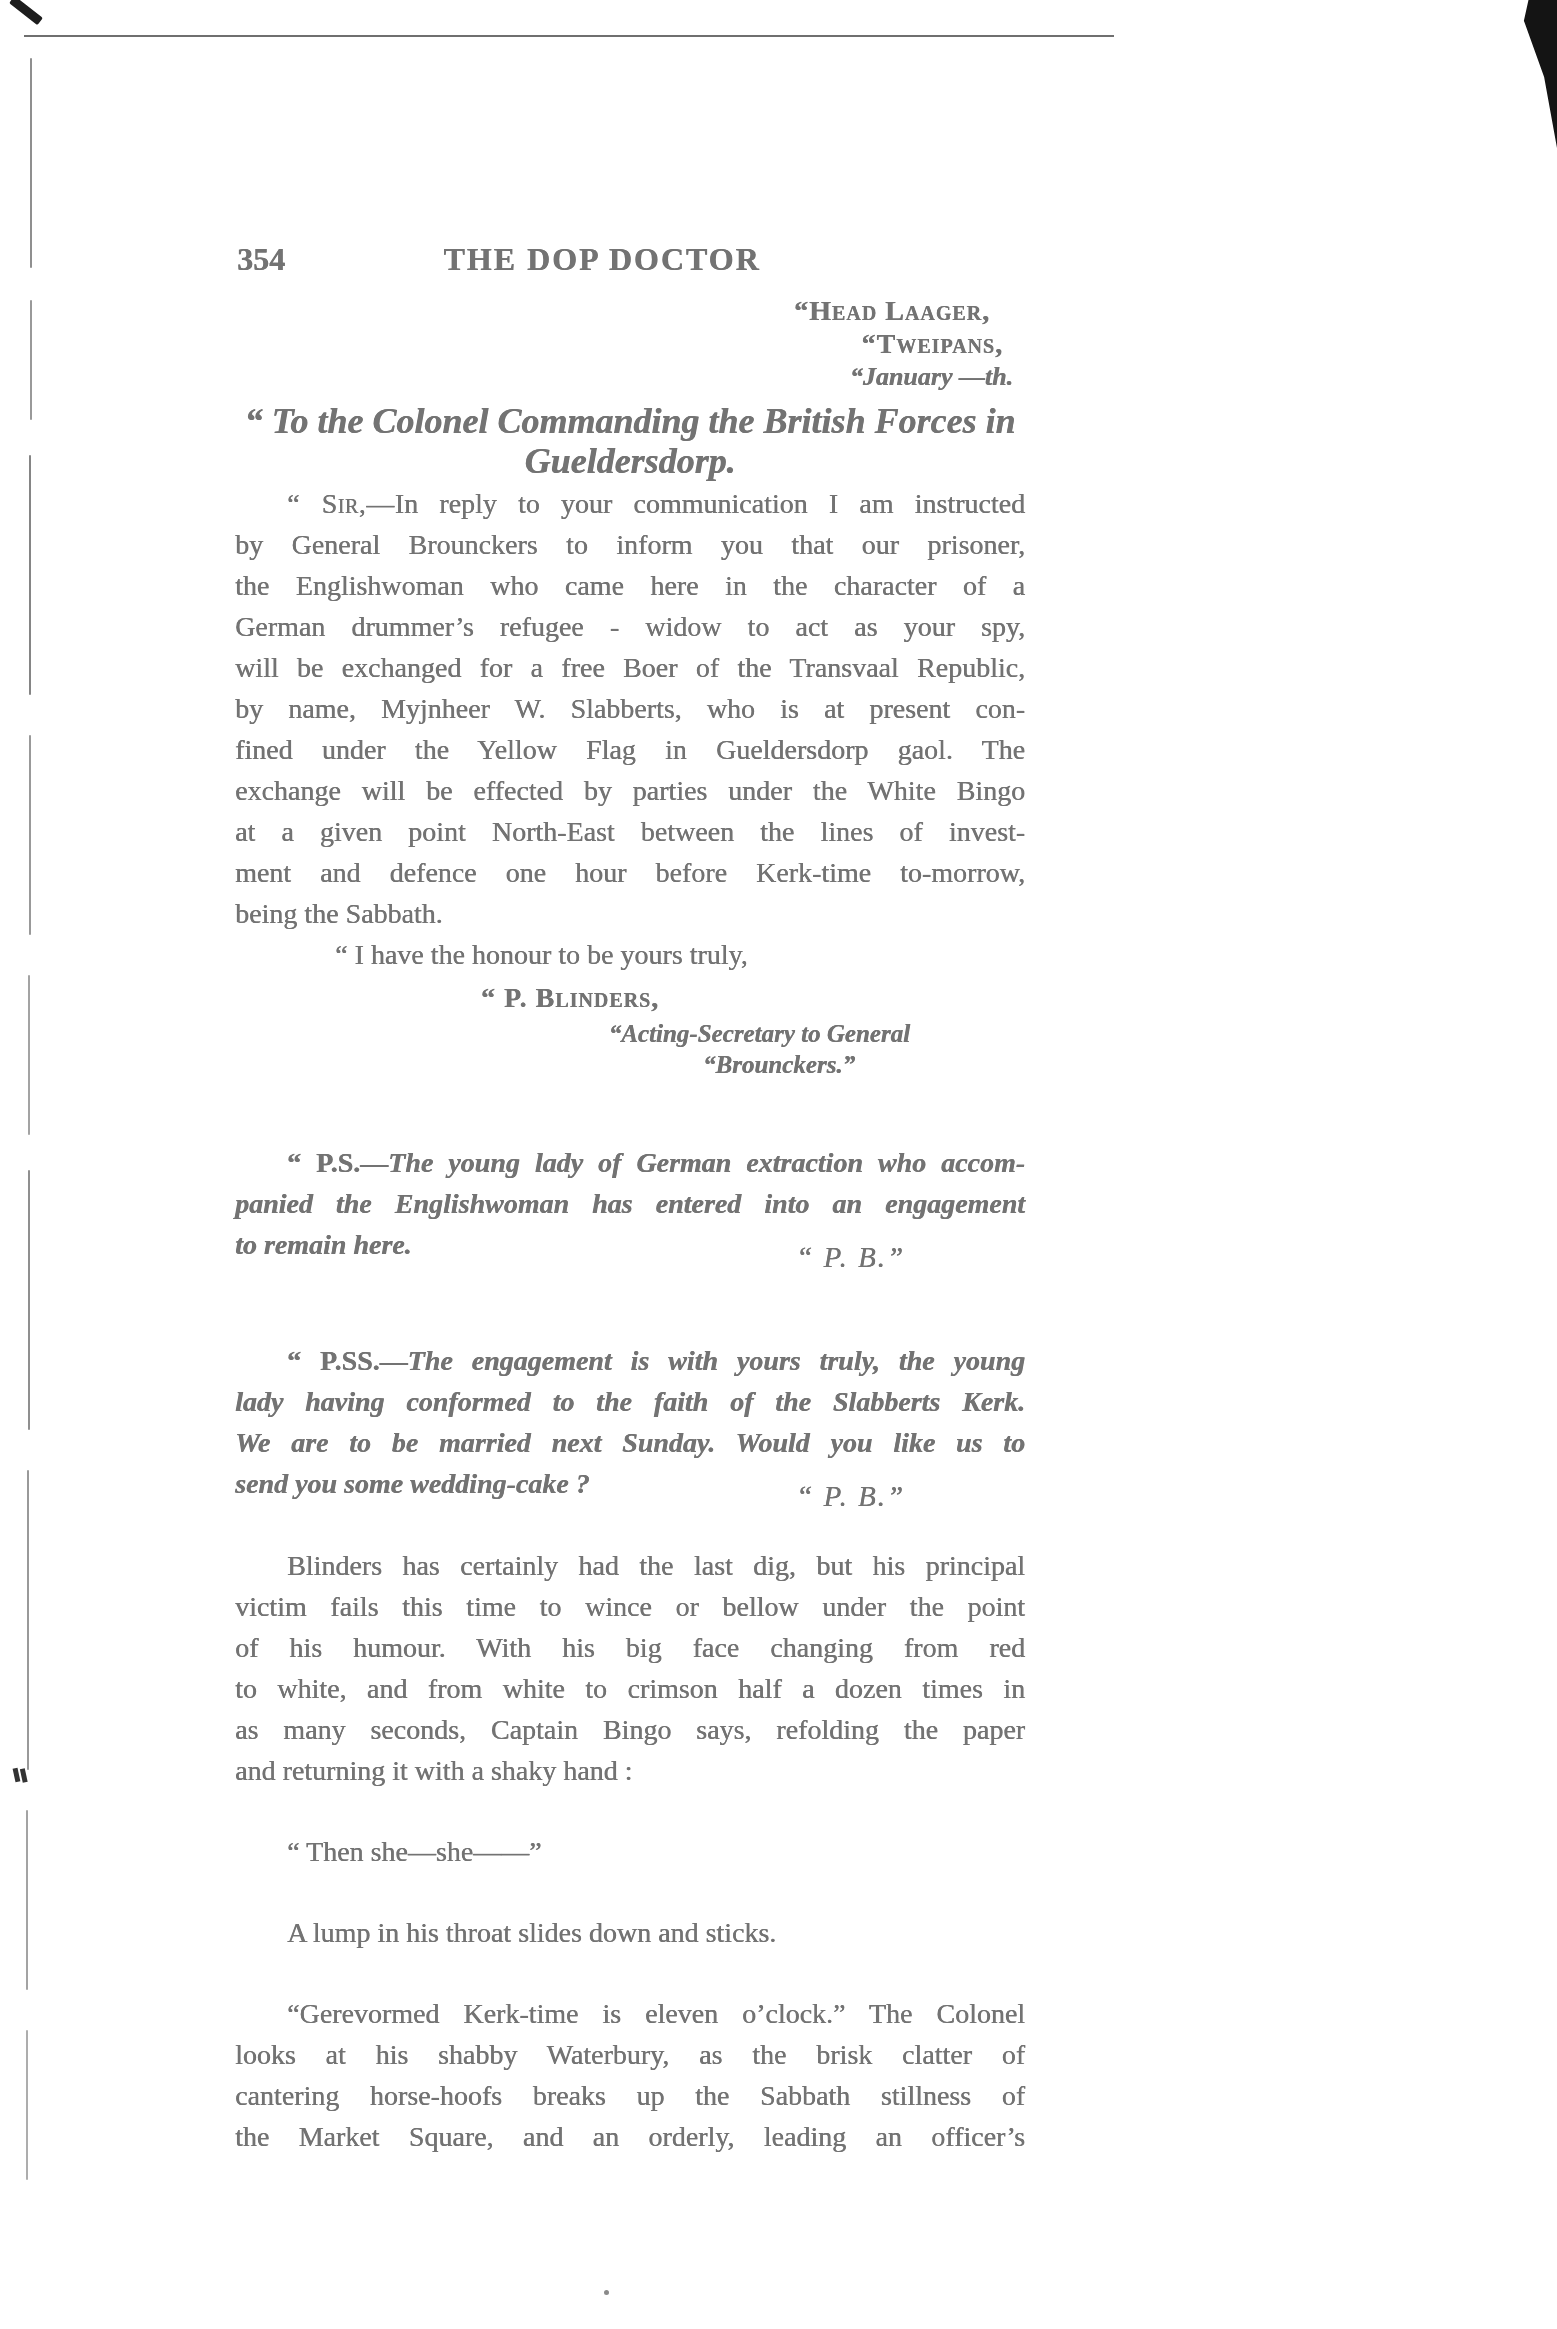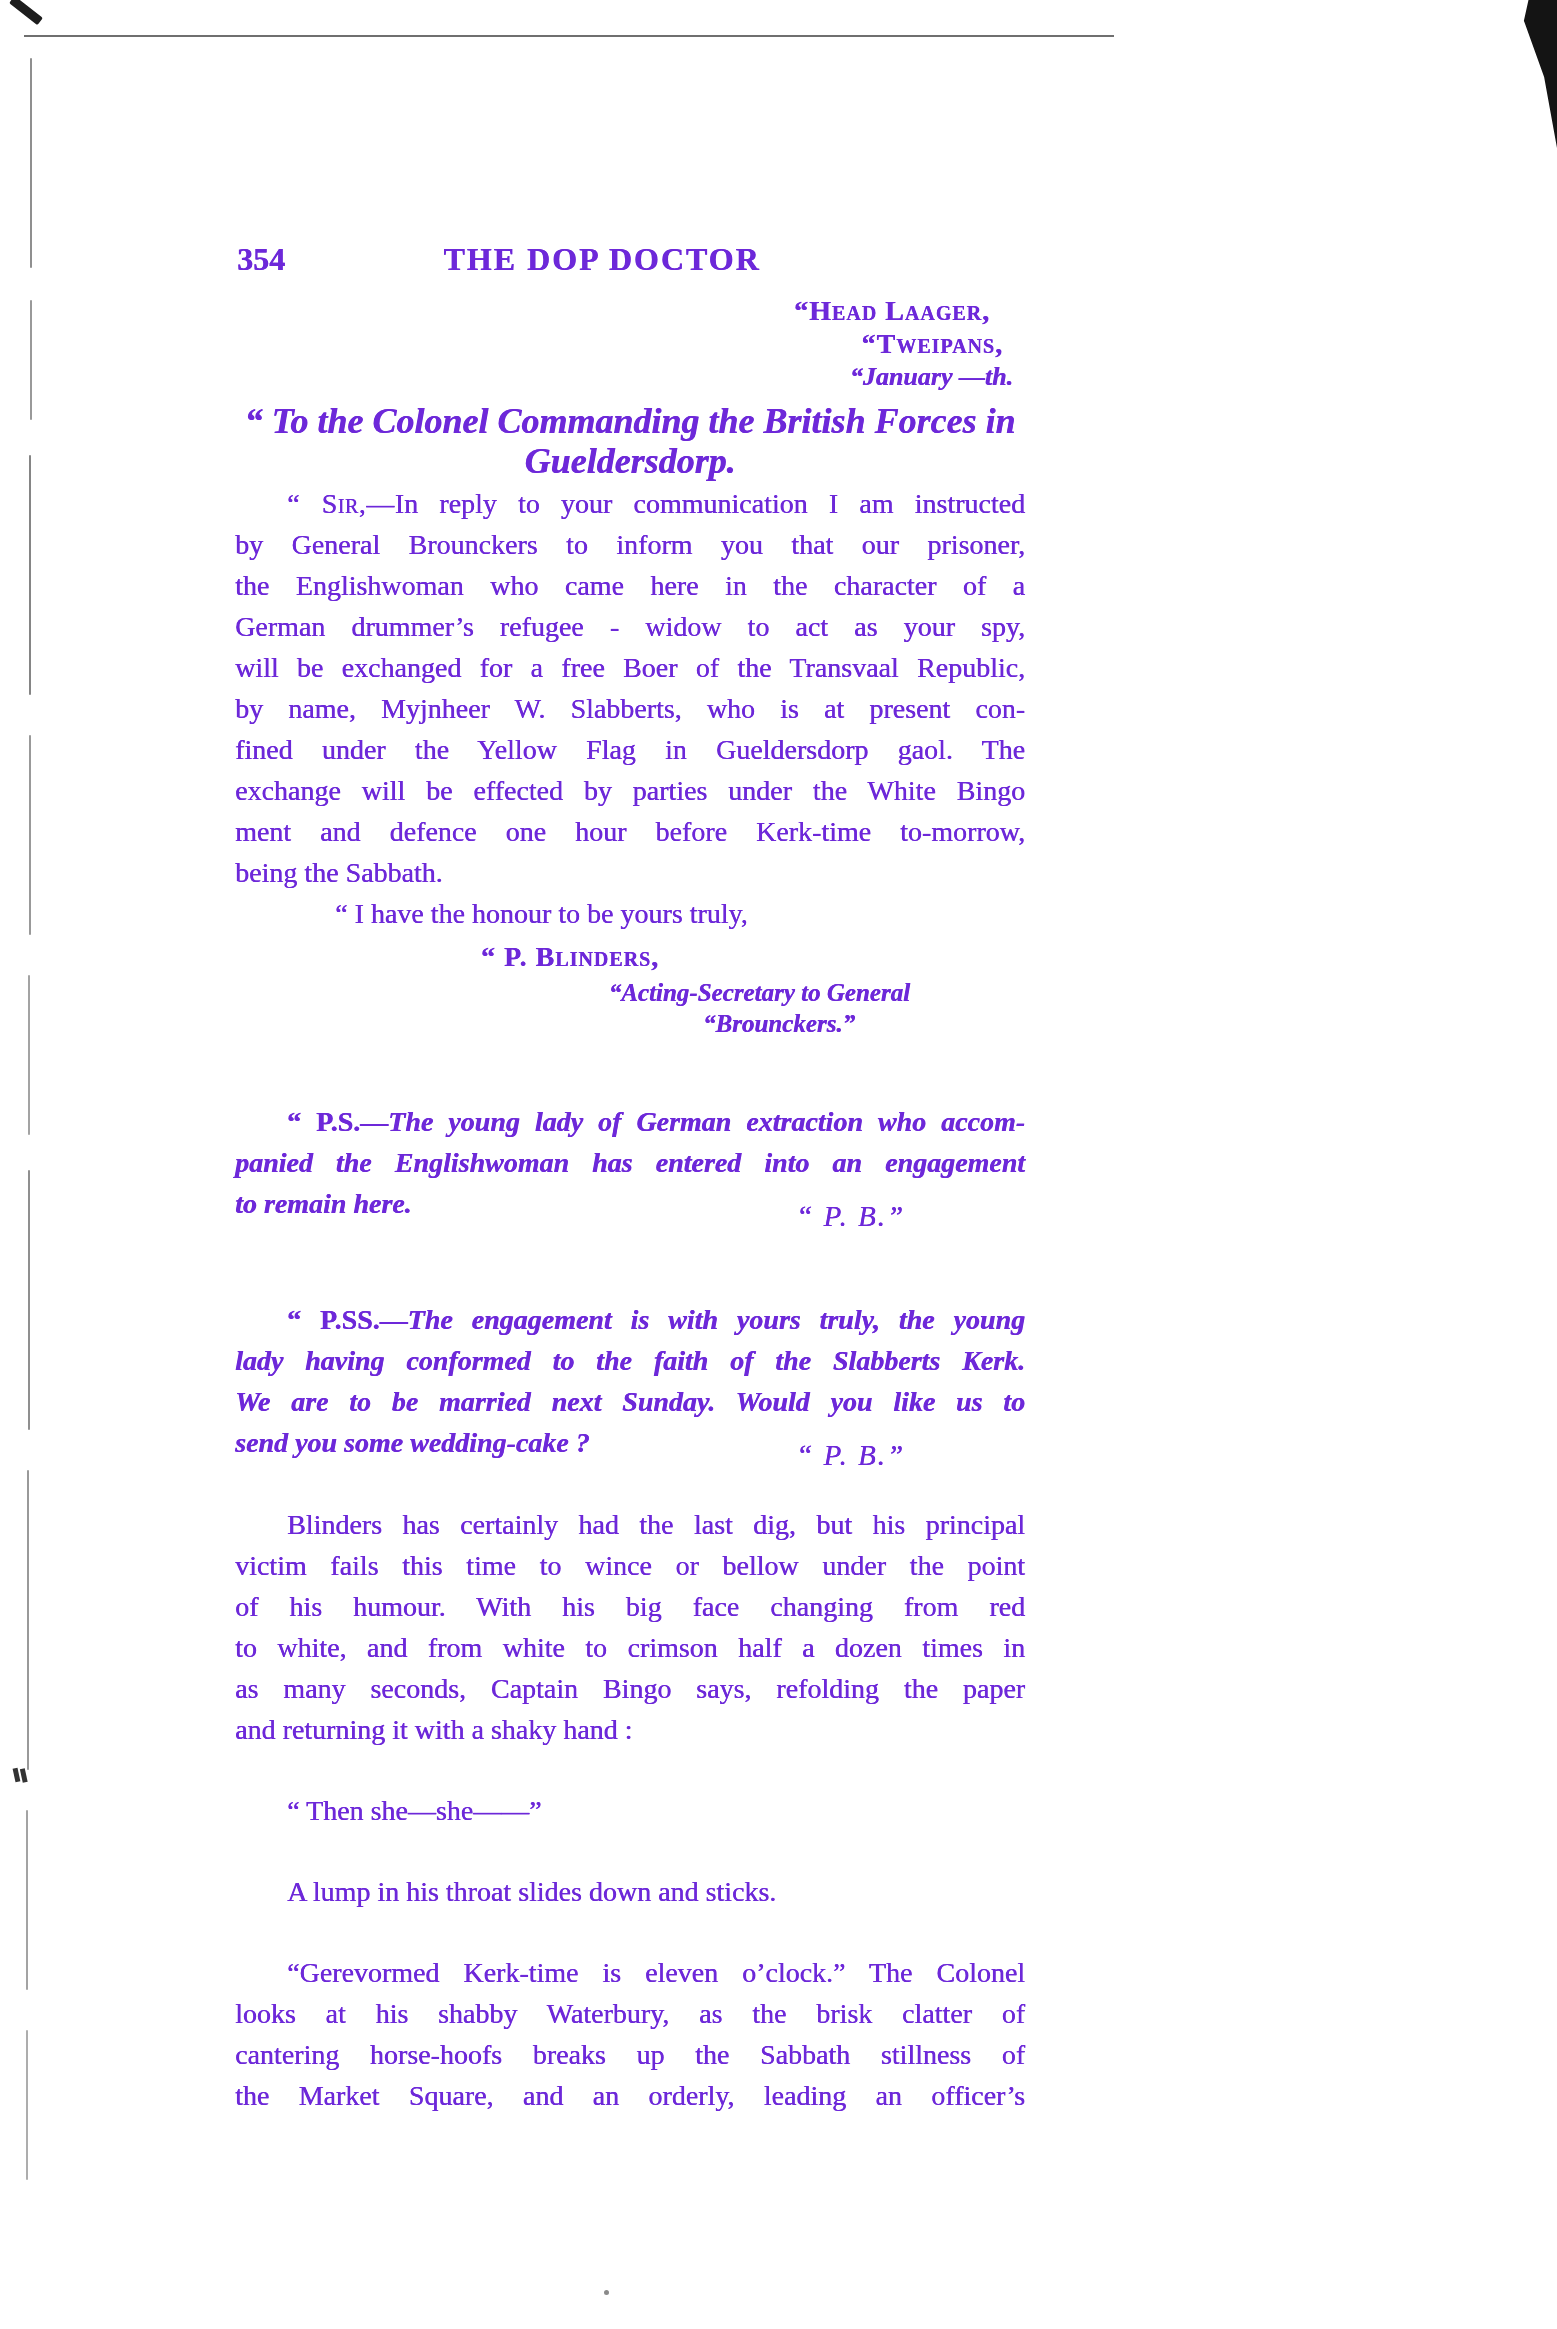--- a/index.html
+++ b/index.html
@@ -2,21 +2,21 @@
 <html><head>
 <meta charset="utf-8">
 <style>
   html,body { margin:0; padding:0; background:#e9e9e9; }
   .page {
     position:relative;
     width:1557px; height:2329px;
     margin:0 auto;
     background:#ffffff;
     overflow:hidden;
-    color:#6d28d9;
+    color:#737373;
     font-family:"Liberation Serif", serif;
     text-shadow:0.4px 0.2px 0 currentColor; 
   }
   .content {
     position:absolute; left:235px; top:0;
     width:790px;
   }
   
   .header-row { position:relative; margin-top:241px; height:36px; line-height:36px; font-size:32px; font-weight:bold; }
   .page-num  { position:absolute; left:2px; top:0; }
@@ -102,20 +102,21 @@
         <span class="sc">“ Sir,—</span><span>In reply to your communication I am instructed</span>
       </div>
       <div class="para-lines">
           <div class="tl">by General Brounckers to inform you that our prisoner,</div>
           <div class="tl">the Englishwoman who came here in the character of a</div>
           <div class="tl">German drummer’s refugee - widow to act as your spy,</div>
           <div class="tl">will be exchanged for a free Boer of the Transvaal Republic,</div>
           <div class="tl">by name, Myjnheer W. Slabberts, who is at present con-</div>
           <div class="tl">fined under the Yellow Flag in Gueldersdorp gaol.  The</div>
           <div class="tl">exchange will be effected by parties under the White Bingo</div>
+          <div class="tl">at a given point North-East between the lines of invest-</div>
           <div class="tl">ment and defence one hour before Kerk-time to-morrow,</div>
           <div class="tl">being the Sabbath.</div>
         </div>
       <div class="valediction">“ I have the honour to be yours truly,</div>
       <div class="sig-name" style="margin-top:2px;">“ P. Blinders,</div>
       <div class="sig-role">
         <div class="r1">“Acting-Secretary to General</div>
         <div class="r2">“Brounckers.”</div>
       </div>
     </div>

